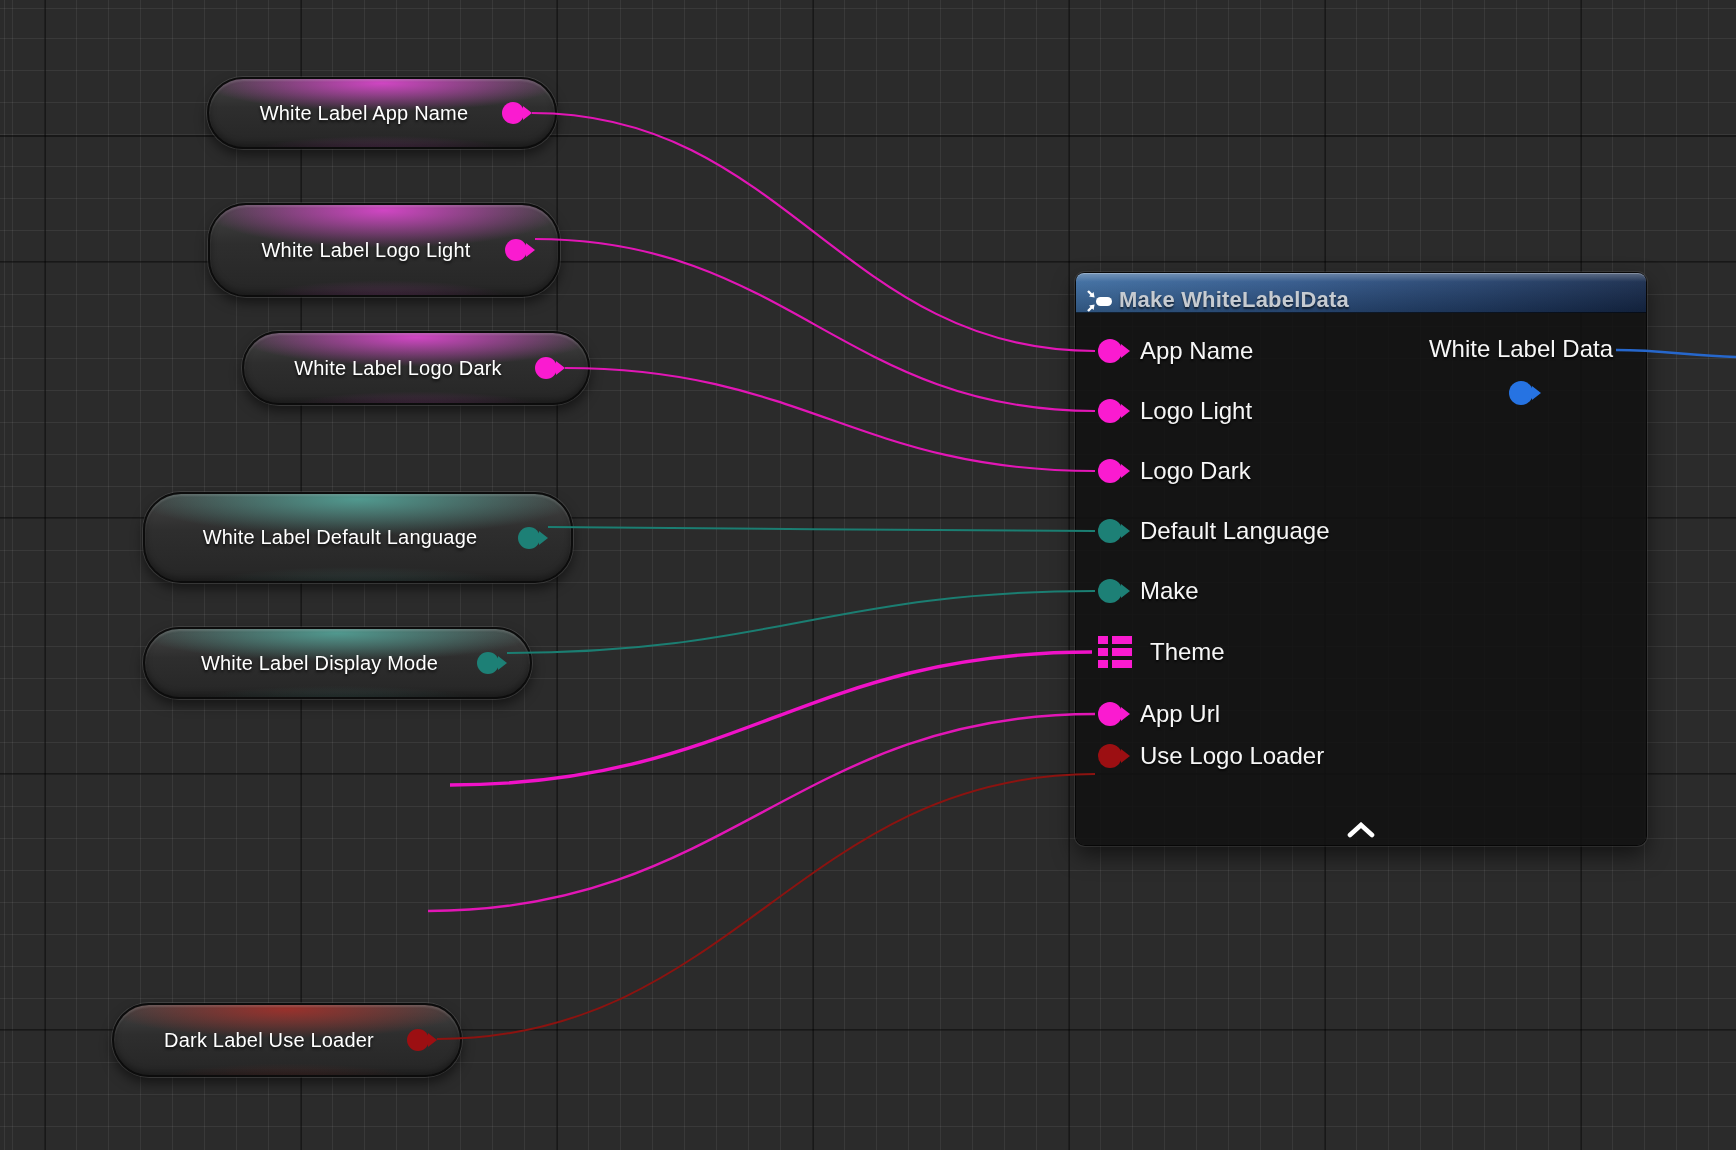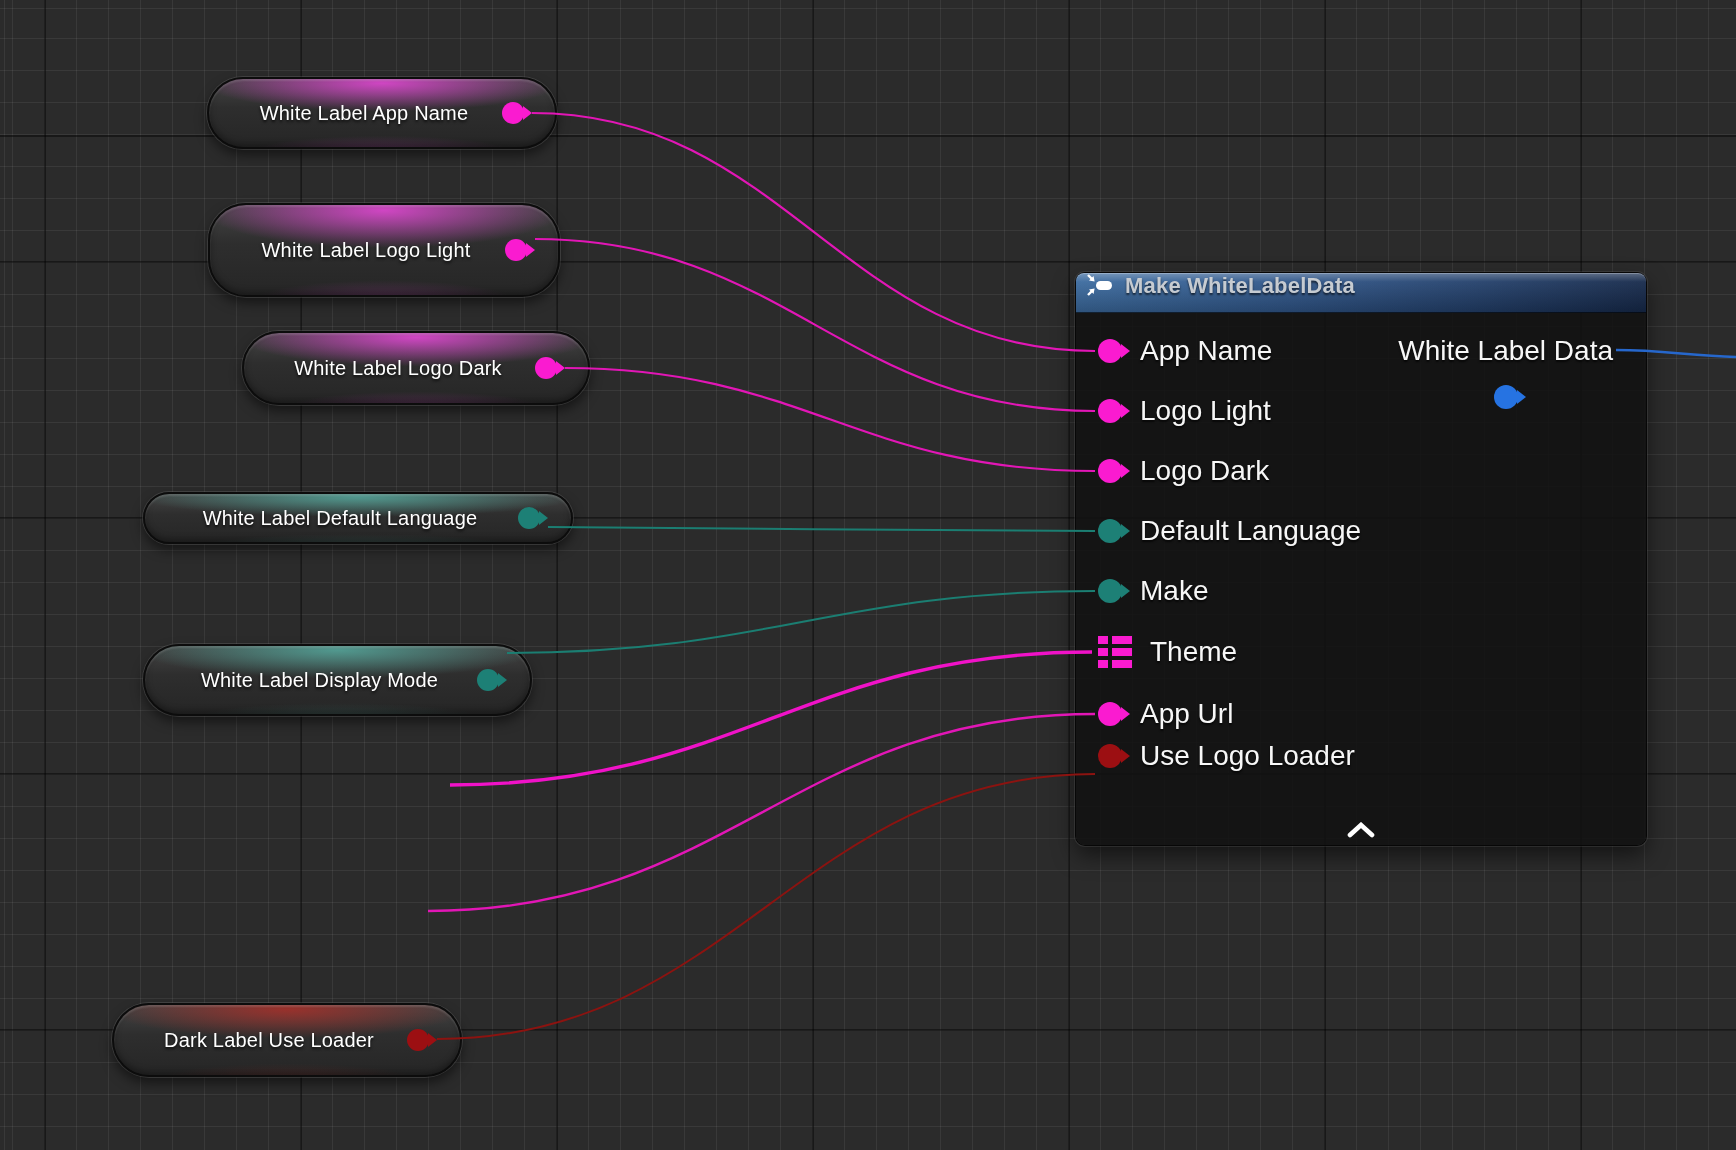--- a/index.html
+++ b/index.html
@@ -53,21 +53,21 @@
   .gpin-struct{position:absolute;right:25px;top:50%;margin-top:-16px;width:34px;height:32px;}
 
   
   .make{
     position:absolute;z-index:2;left:1076px;top:273px;width:570px;height:572px;
     border-radius:9px;background:rgba(17,17,17,0.88);
     box-shadow:0 0 0 1px #070707, 0 0 0 2px rgba(140,140,140,0.18), 0 10px 22px rgba(0,0,0,0.55);
   }
   .make-header{
     position:absolute;left:0;top:0;right:0;height:40px;border-radius:8px 8px 0 0;
-    display:flex;align-items:flex-start;gap:12px;padding-left:10px;box-sizing:border-box;
+    display:flex;align-items:flex-end;gap:6px;padding-left:10px;box-sizing:border-box;
     background:
       linear-gradient(180deg, rgba(255,255,255,0.30) 0%, rgba(255,255,255,0.05) 22%, rgba(0,0,0,0.22) 100%),
       linear-gradient(100deg,#3c6b9f 0%,#305689 38%,#23406b 70%,#16294a 100%);
     box-shadow:inset 0 1px 0 rgba(255,255,255,0.25), inset 0 -1px 0 rgba(0,0,0,0.6);
   }
   .make-title{
     color:#c6cbd1;font-size:22px;font-weight:bold;letter-spacing:0.2px;
     text-shadow:0 2px 2px rgba(0,0,0,0.6);white-space:nowrap;
   }
   .mrow{position:absolute;left:22px;height:32px;display:flex;align-items:center;gap:18px;}
@@ -75,21 +75,21 @@
   .mpin{width:24px;height:24px;border-radius:50%;background:var(--pc);position:relative;flex:none;}
   .mpin::after{
     content:"";position:absolute;left:23px;top:5px;
     border-top:7px solid transparent;border-bottom:7px solid transparent;
     border-left:9px solid var(--pc);
   }
   .pin-string,.pin-object{--pc:#fa1bd0;}
   .pin-enum{--pc:#1d8076;}
   .pin-bool{--pc:#9c0f12;}
   .pin-out-struct{--pc:#2673e2;}
-  .mlabel{color:#f7f7f7;font-size:28px;white-space:nowrap;text-shadow:0 2px 2px rgba(0,0,0,0.7);}
+  .mlabel{color:#f7f7f7;font-size:24px;white-space:nowrap;text-shadow:0 2px 2px rgba(0,0,0,0.7);}
   .mstruct-icon{width:34px;height:32px;flex:none;}
   .collapse{
     position:absolute;left:50%;bottom:6px;transform:translateX(-50%);
     width:34px;height:18px;display:flex;align-items:center;justify-content:center;cursor:pointer;
   }
 </style>
 </head>
 <body>
 
 <div id="canvas">
@@ -114,26 +114,26 @@
   <div class="getter acc-m" style="left:208px;top:203px;width:352px;height:94px">
     <span class="glabel">White Label Logo Light</span>
     <span class="gpin"></span>
   </div>
 
   <div class="getter acc-m" style="left:242px;top:331px;width:348px;height:74px">
     <span class="glabel">White Label Logo Dark</span>
     <span class="gpin"></span>
   </div>
 
-  <div class="getter acc-t" style="left:143px;top:492px;width:430px;height:52px">
+  <div class="getter acc-t" style="left:143px;top:492px;width:430px;height:91px">
     <span class="glabel">White Label Default Language</span>
     <span class="gpin"></span>
   </div>
 
-  <div class="getter acc-t" style="left:143px;top:644px;width:389px;height:72px">
+  <div class="getter acc-t" style="left:143px;top:627px;width:389px;height:72px">
     <span class="glabel">White Label Display Mode</span>
     <span class="gpin"></span>
   </div>
 
 
 
   <div class="getter acc-r" style="left:112px;top:1003px;width:350px;height:74px">
     <span class="glabel">Dark Label Use Loader</span>
     <span class="gpin"></span>
   </div>

